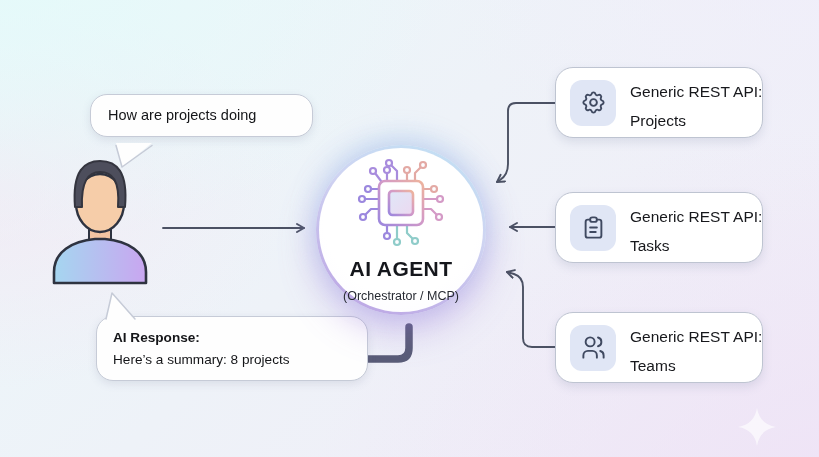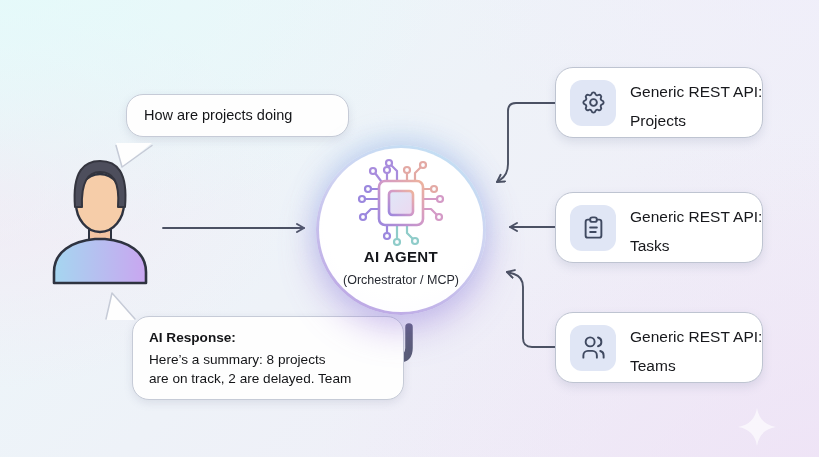--- a/index.html
+++ b/index.html
@@ -13,21 +13,20 @@
       radial-gradient(760px 480px at 106% -12%, rgba(240,238,250,.95), rgba(240,238,250,0) 58%),
       linear-gradient(135deg, #ebf8fa 0%, #eef2f8 45%, #f1ecf7 100%);
   }
   .layer{position:absolute; left:0; top:0; width:819px; height:457px; pointer-events:none;}
 
   
   .bubble{
     position:absolute; background:#fefefe; border:1.5px solid #c6cbd7;
     border-radius:17px; box-shadow:0 3px 9px rgba(110,120,150,.16);
     color:#141518;
-    margin-left:36px;
   }
   #question-bubble{left:90px; top:94px; width:188px; padding:10px 16px 11px 17px;
     font-size:14.5px; line-height:1.4;}
   #response-bubble{left:96px; top:316px; width:240px; padding:11px 14px 11px 16px;
     font-size:13.6px; line-height:1.4;}
   .bubble .line{white-space:nowrap;}
   .bubble-title{font-weight:700; margin-bottom:3px;}
 
   
   #avatar{position:absolute; left:40px; top:153px;}
@@ -36,21 +35,21 @@
   #agent-circle{
     position:absolute; left:316px; top:145px; width:170px; height:170px; border-radius:50%;
     background:linear-gradient(205deg, #bfe2f4 0%, #cfd4f2 40%, #b99fe2 100%);
     box-shadow:0 14px 36px rgba(150,112,216,.42), 0 -8px 26px rgba(132,192,235,.35);
   }
   #agent-circle .inner{
     position:absolute; left:3px; top:3px; width:164px; height:164px; border-radius:50%;
     background:radial-gradient(circle at 50% 42%, #ffffff 62%, #fbfaff 100%);
     display:flex; flex-direction:column; align-items:center;
   }
-  #agent-title{margin-top:1px; font-size:15px; font-weight:700; letter-spacing:.4px; color:#15171c;}
+  #agent-title{margin-top:10px; font-size:21px; font-weight:700; letter-spacing:.4px; color:#15171c;}
   #agent-subtitle{margin-top:8px; font-size:12.5px; color:#272a32;}
 
   
   .api-box{
     position:absolute; left:555px; width:208px; height:71px;
     background:#ffffff; border:1.5px solid #bec4d1; border-radius:18px;
     box-shadow:0 4px 10px rgba(115,125,158,.18);
     display:flex; align-items:center; gap:14px; padding-left:14px; box-sizing:border-box;
   }
   .icon-tile{
@@ -102,21 +101,20 @@
              C120,180 112,172 100,172 C88,172 81,182 82,207 Z" fill="#4d4e5c" stroke="#34353f" stroke-width="2" stroke-linejoin="round"></path>
   </svg>
 
   <div class="bubble" id="question-bubble">
     <div class="line">How are projects doing</div>
   </div>
 
   <div class="bubble" id="response-bubble">
     <div class="bubble-title">AI Response:</div>
     <div class="line">Here’s a summary: 8 projects</div>
-    <div class="line">are on track, 2 are delayed. Team</div>
   </div>
 
   <svg class="layer" viewBox="0 0 819 457">
     <path d="M116,143 L122,167 L152,143 Z" fill="#fefefe"></path>
     <path d="M116,145.5 L122,167 L152,145.5" fill="none" stroke="#c6cbd7" stroke-width="1.5" stroke-linecap="round" stroke-linejoin="round"></path>
     <path d="M106,320 L112,293 L135,320 Z" fill="#fefefe"></path>
     <path d="M106,319 L112,293 L135,319" fill="none" stroke="#c6cbd7" stroke-width="1.5" stroke-linecap="round" stroke-linejoin="round"></path>
   </svg>
 
   <div id="agent-circle">

